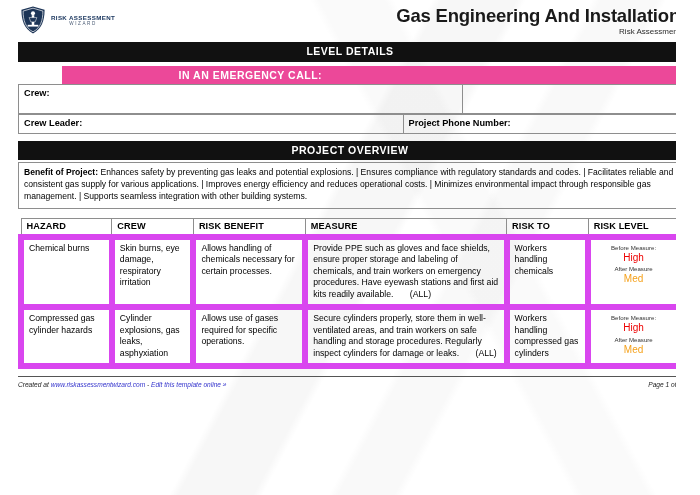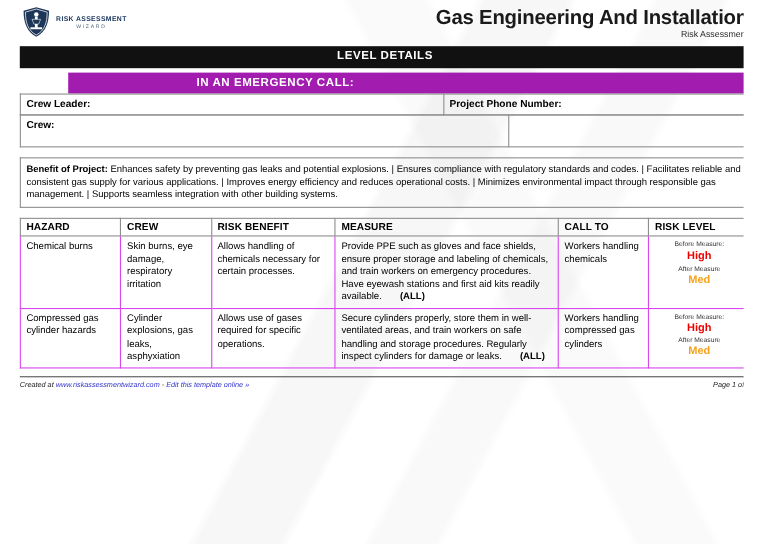--- a/index.html
+++ b/index.html
@@ -89,21 +89,21 @@
     background: #111111;
     color: #ffffff;
     text-align: center;
     font-weight: bold;
     font-size: 10.5px;
     letter-spacing: 0.5px;
     padding: 4px 0 5px;
     line-height: 1;
   }
   .band.red {
-    background: #a21caf;
+    background: #ec4899;
     text-align: left;
     padding-left: 12px;
     margin-left: 44px;
   }
   .band.red .band-inner {
     display: block;
     width: 58%;
     text-align: center;
   }
 
@@ -141,41 +141,41 @@
   .hz th {
     border: 1px solid #8e8e8e;
     font-size: 9.2px;
     font-weight: bold;
     text-align: left;
     padding: 2px 4px 3px 5px;
     line-height: 1.1;
     letter-spacing: 0.1px;
   }
   .hz td {
-    border: 1px solid #d946ef;
+    border: 6px solid #d946ef;
     font-size: 8.7px;
     vertical-align: top;
     padding: 3px 5px 4px 5px;
     line-height: 1.32;
   }
   .hz td.lvl { text-align: center; padding-top: 4px; }
   .lvl-cap {
     font-size: 6.1px;
     color: #333333;
     line-height: 1.15;
     display: block;
   }
   .lvl-val {
     font-size: 10px;
-    font-weight: bold;
+    font-weight: normal;
     line-height: 1.35;
     display: block;
     margin-bottom: 1px;
   }
-  .hz td b { font-weight: bold; padding-left: 14px; }
+  .hz td b { font-weight: normal; padding-left: 14px; }
 
   
   .foot-rule {
     border-top: 1px solid #555555;
     margin-top: 7px;
   }
   .foot {
     display: flex;
     justify-content: space-between;
     align-items: baseline;
@@ -218,56 +218,57 @@
         <div class="doc-sub">Risk Assessment</div>
       </div>
     </div>
 
     <div class="band">LEVEL DETAILS</div>
     <div class="spacer-xs"></div>
     <div class="band red">
       <span class="band-inner">IN AN EMERGENCY CALL:</span>
     </div>
 
+    <table class="tbl" style="margin-top:-1px">
+      <colgroup>
+          <col style="width:67%">
+          <col style="width:33%">
+        </colgroup>
+      <tbody>
+        <tr>
+          <td class="cell-tall">
+            <span class="lbl">Crew:</span>
+            <span></span>
+          </td>
+          <td class="cell-tall"></td>
+        </tr>
+      </tbody>
+    </table>
     <table class="tbl">
       <colgroup>
           <col style="width:58%">
           <col style="width:42%">
         </colgroup>
       <tbody>
         <tr>
           <td>
             <span class="lbl">Crew Leader:</span>
             <span></span>
           </td>
           <td>
             <span class="lbl">Project Phone Number:</span>
             <span></span>
           </td>
         </tr>
       </tbody>
     </table>
-    <table class="tbl" style="margin-top:-1px">
-      <colgroup>
-          <col style="width:67%">
-          <col style="width:33%">
-        </colgroup>
-      <tbody>
-        <tr>
-          <td class="cell-tall">
-            <span class="lbl">Crew:</span>
-            <span></span>
-          </td>
-          <td class="cell-tall"></td>
-        </tr>
-      </tbody>
-    </table>
 
     <div class="spacer-sm"></div>
 
+    <div class="band">PROJECT OVERVIEW</div>
 
     <table class="tbl benefit" style="margin-top:2px">
       <tbody>
         <tr>
           <td>
             <b>Benefit of Project:</b>
             <span>Enhances safety by preventing gas leaks and potential explosions. | Ensures compliance with regulatory standards and codes. | Facilitates reliable and consistent gas supply for various applications. | Improves energy efficiency and reduces operational costs. | Minimizes environmental impact through responsible gas management. | Supports seamless integration with other building systems.</span>
           </td>
         </tr>
       </tbody>
@@ -284,21 +285,21 @@
         <col style="width:30.6%">
           <col style="width:12.4%">
           <col style="width:13.8%">
       </colgroup>
       <thead>
         <tr>
           <th>HAZARD</th>
           <th>CREW</th>
           <th>RISK BENEFIT</th>
           <th>MEASURE</th>
-          <th>CALL TO</th>
+          <th>RISK TO</th>
           <th>RISK LEVEL</th>
         </tr>
       </thead>
       <tbody>
         <tr>
           <td>Chemical burns</td>
           <td>Skin burns, eye damage, respiratory irritation</td>
           <td>Allows handling of chemicals necessary for certain processes.</td>
           <td><span>Provide PPE such as gloves and face shields, ensure proper storage and labeling of chemicals, and train workers on emergency procedures. Have eyewash stations and first aid kits readily available.</span> <b>(ALL)</b></td>
           <td>Workers handling chemicals</td>

